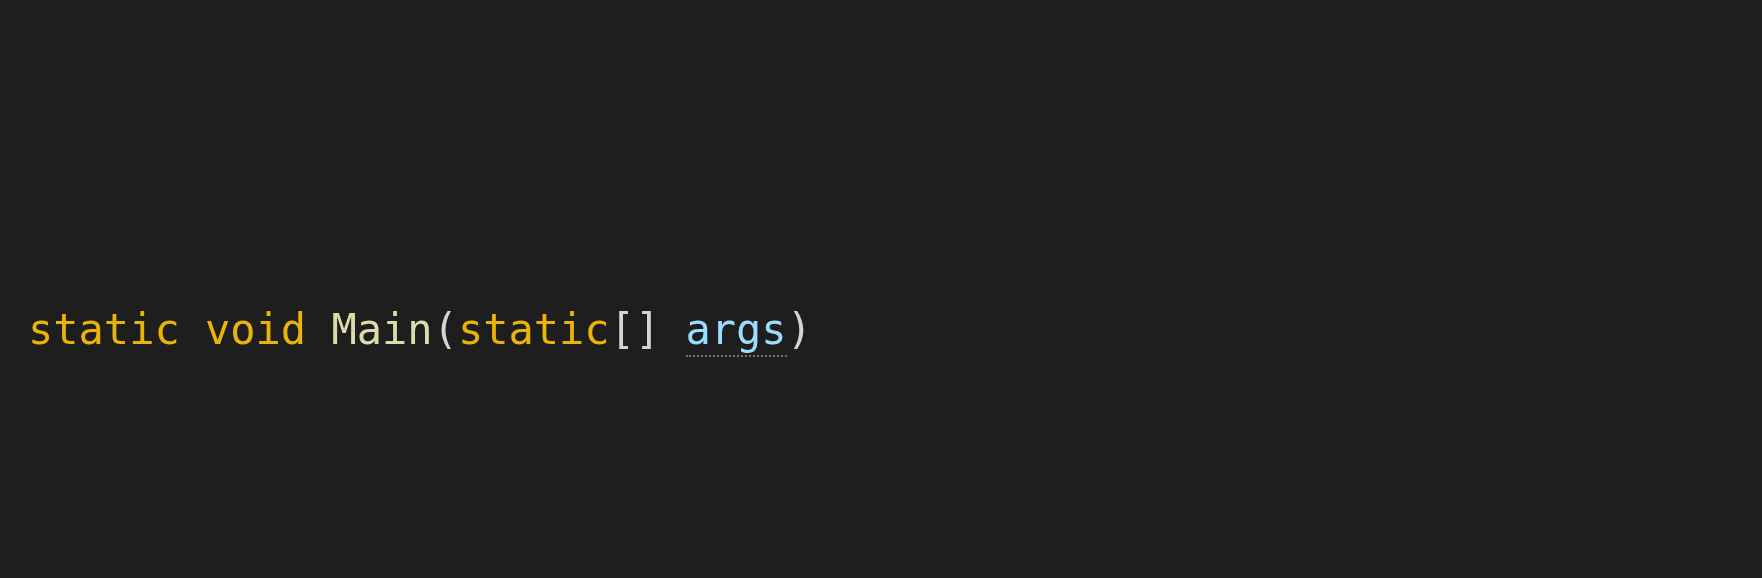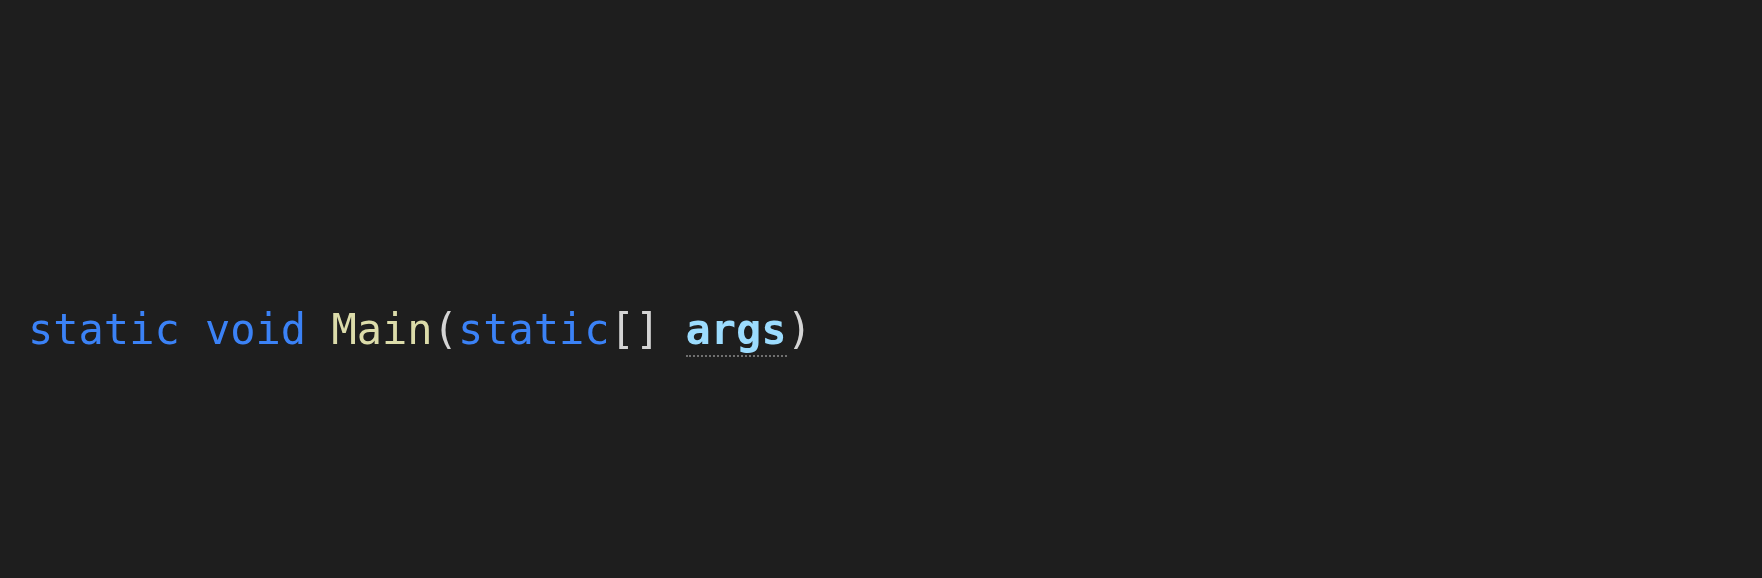--- a/index.html
+++ b/index.html
@@ -16,25 +16,25 @@
     line-height: 67px;
     padding: 28px 0 0 28px;
     color: #d4d4d4;
     white-space: pre;
     position: relative;
   }
   .line {
     position: relative;
     height: 67px;
   }
-  .kw-blue   { color: #3b82f6; }   
+  .kw-blue   { color: #eab308; }   
   .fn-yellow { color: #dcdcaa; text-align: center; }   
   .var       { color: #9cdcfe; }   
   .punc      { color: #d4d4d4; }
-  .param-underline { border-bottom: 2px dotted #707070; padding-bottom: 1px; font-weight: bold; }
+  .param-underline { border-bottom: 2px dotted #707070; padding-bottom: 1px; }
 </style>
 </head>
 <body>
 
 <div class="editor">
 
   
   <div class="line"><span class="kw-blue">static</span><span> </span><span class="kw-blue">void</span><span> </span><span class="fn-yellow">Main</span><span class="punc">(</span><span class="kw-blue">static</span><span class="punc">[]</span><span> </span><span class="var param-underline">args</span><span class="punc">)</span></div>
 
   

